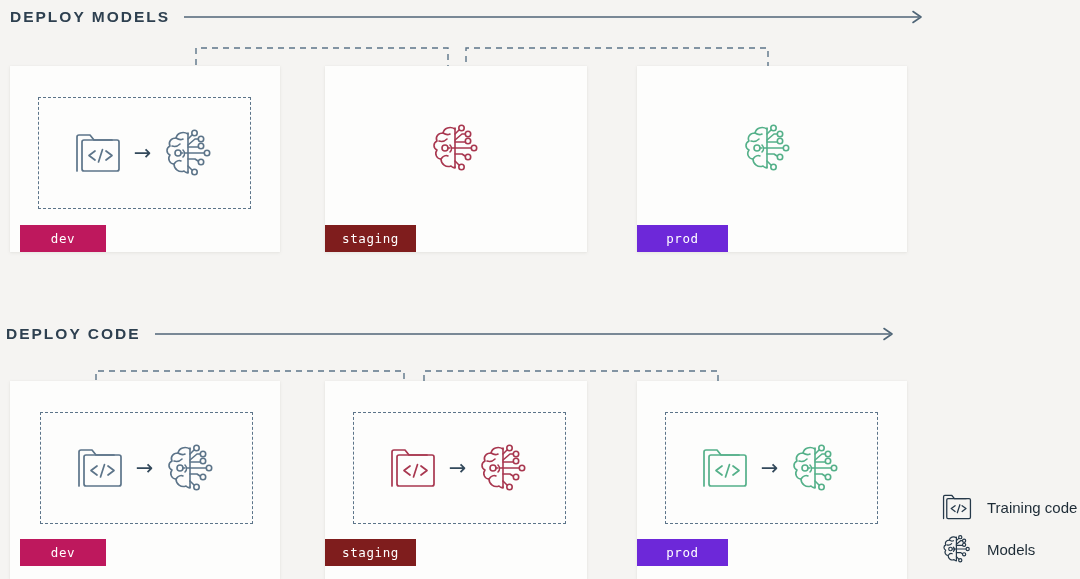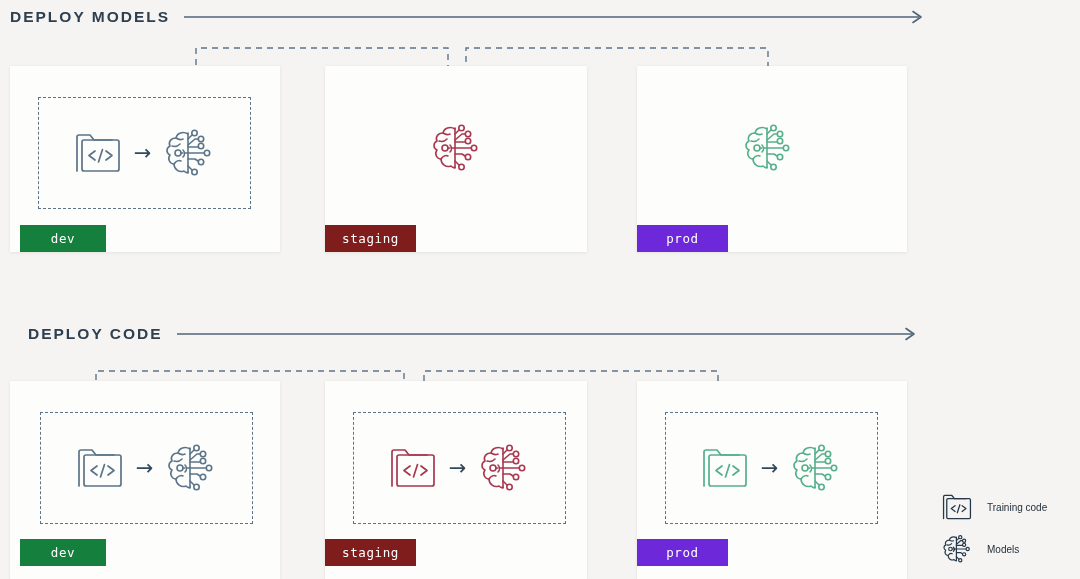--- a/index.html
+++ b/index.html
@@ -71,21 +71,21 @@
     display: flex;
     align-items: center;
     justify-content: center;
     color: #ffffff;
     font-family: "DejaVu Sans Mono", monospace;
     font-size: 12.5px;
     letter-spacing: 0.6px;
     height: 27px;
     box-sizing: border-box;
   }
-  .badge.dev     { background: #15803d; }
+  .badge.dev     { background: #be185d; }
   .badge.staging { background: #7f1d1d; }
   .badge.prod    { background: #6d28d9; }
 
   
   .connectors {
     position: absolute;
     left: 0;
     top: 0;
     width: 1080px;
     height: 579px;
@@ -99,21 +99,21 @@
     top: 486px;
     width: 140px;
   }
   .legend-row {
     display: flex;
     align-items: center;
     gap: 13px;
     height: 42px;
   }
   .legend-label {
-    font-size: 10px;
+    font-size: 15px;
     color: #1d2b36;
     white-space: nowrap;
     font-family: "Liberation Sans", sans-serif;
   }
   .legend-ico {
     width: 34px;
     height: 34px;
     display: flex;
     align-items: center;
     justify-content: center;
@@ -261,21 +261,21 @@
           <path d="M26,40 L30,44"></path>
           <circle cx="32.5" cy="46" r="2.7"></circle>
         </g>
       </svg>
     </div>
     <div class="badge prod" style="left:0px; top:159px; width:91px;">
       <span>prod</span>
     </div>
   </div>
 
-  <div class="section-header" style="left:28px; top:323px;">
+  <div class="section-header" style="left:6px; top:323px;">
     <span class="section-title">DEPLOY CODE</span>
     <svg class="header-arrow" width="760" height="14" viewBox="0 0 760 14">
       <line x1="0" y1="7" x2="735" y2="7" stroke="#4f6577" stroke-width="1.4"></line>
       <polyline points="729,1.5 737,7 729,12.5" fill="none" stroke="#4f6577" stroke-width="1.6" stroke-linecap="round" stroke-linejoin="round"></polyline>
     </svg>
   </div>
 
   <div class="card" style="left:10px; top:381px; width:270px; height:198px;">
     <div class="dashed-box" style="left:30px; top:31px; width:213px; height:112px;"></div>
     <div class="icon-row" style="left:30px; top:31px; width:213px; height:112px;">

